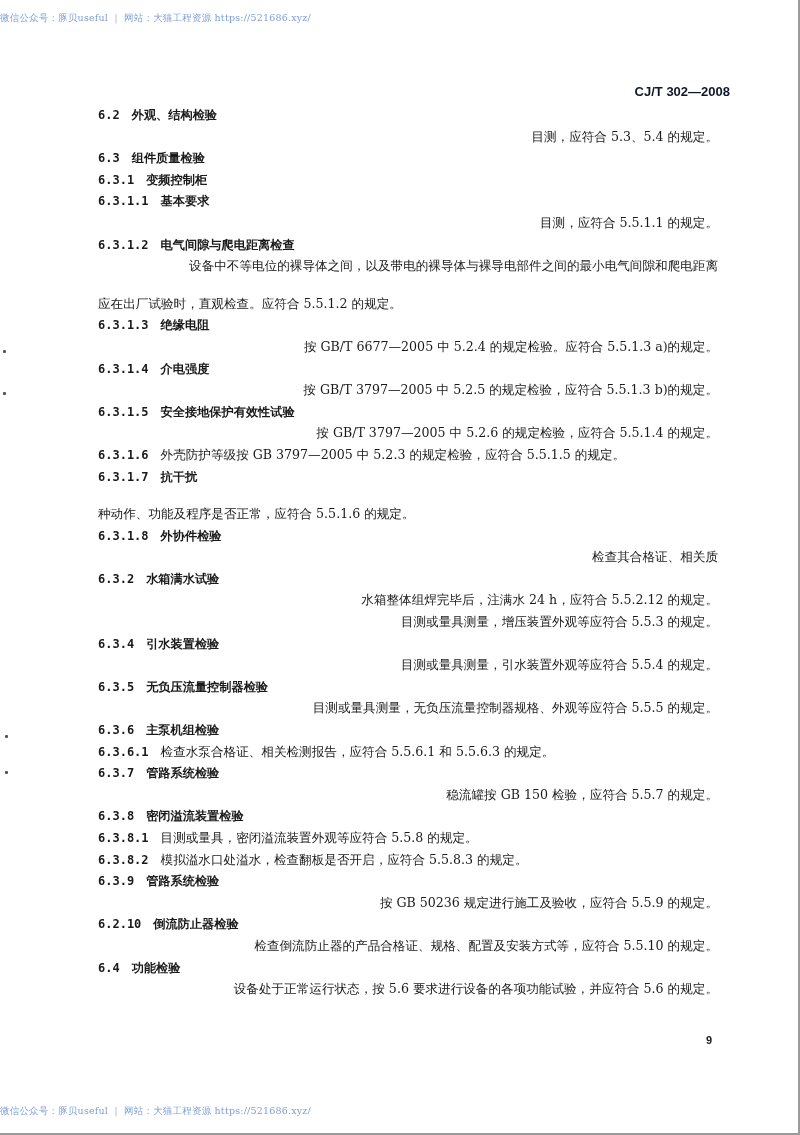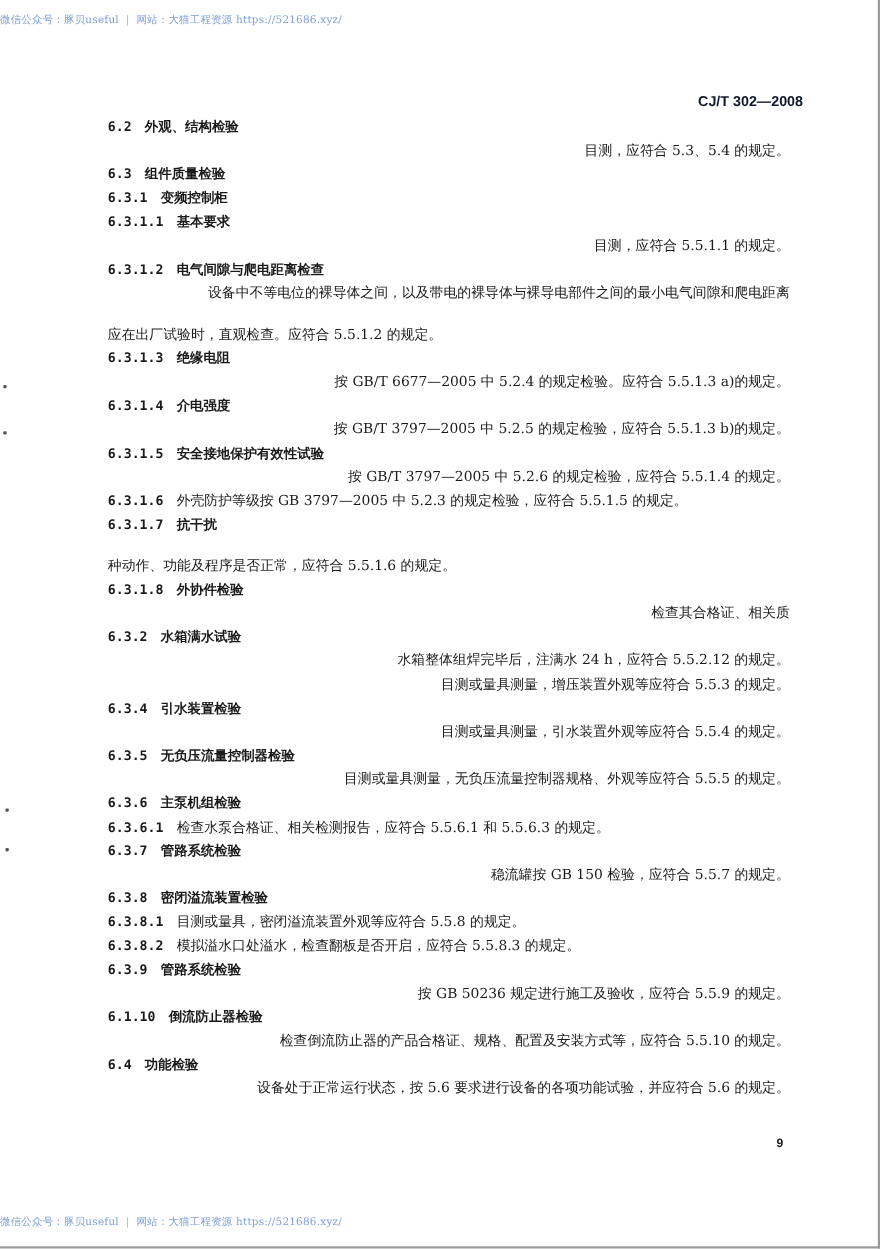--- a/index.html
+++ b/index.html
@@ -73,21 +73,21 @@
     <div class="line p"><span class="para">目测或量具测量，无负压流量控制器规格、外观等应符合 5.5.5 的规定。</span></div>
     <div class="line"><span class="num h">6.3.6</span><span class="title h">主泵机组检验</span></div>
     <div class="line"><span class="num h">6.3.6.1</span><span class="title para">检查水泵合格证、相关检测报告，应符合 5.5.6.1 和 5.5.6.3 的规定。</span></div>
     <div class="line"><span class="num h">6.3.7</span><span class="title h">管路系统检验</span></div>
     <div class="line p"><span class="para">稳流罐按 GB 150 检验，应符合 5.5.7 的规定。</span></div>
     <div class="line"><span class="num h">6.3.8</span><span class="title h">密闭溢流装置检验</span></div>
     <div class="line"><span class="num h">6.3.8.1</span><span class="title para">目测或量具，密闭溢流装置外观等应符合 5.5.8 的规定。</span></div>
     <div class="line"><span class="num h">6.3.8.2</span><span class="title para">模拟溢水口处溢水，检查翻板是否开启，应符合 5.5.8.3 的规定。</span></div>
     <div class="line"><span class="num h">6.3.9</span><span class="title h">管路系统检验</span></div>
     <div class="line p"><span class="para">按 GB 50236 规定进行施工及验收，应符合 5.5.9 的规定。</span></div>
-    <div class="line"><span class="num h">6.1.10</span><span class="title h">倒流防止器检验</span></div>
+    <div class="line"><span class="num h">6.2.10</span><span class="title h">倒流防止器检验</span></div>
     <div class="line p"><span class="para">检查倒流防止器的产品合格证、规格、配置及安装方式等，应符合 5.5.10 的规定。</span></div>
     <div class="line"><span class="num h">6.4</span><span class="title h">功能检验</span></div>
     <div class="line p"><span class="para">设备处于正常运行状态，按 5.6 要求进行设备的各项功能试验，并应符合 5.6 的规定。</span></div>
   </div>
 
 <div class="page-number">9</div>
 
 <div class="watermark bottom">微信公众号：豚贝useful ｜ 网站：大猫工程资源 https://521686.xyz/</div>
 
 <div class="margin-dot" style="left:3px;top:350px;"></div>

